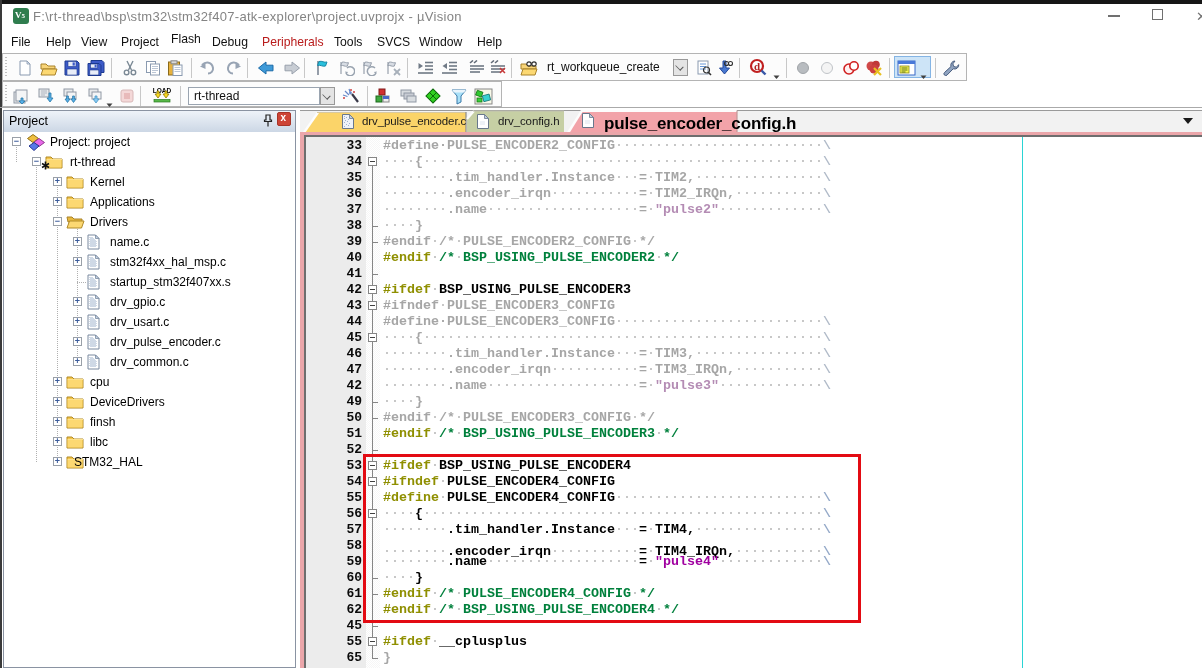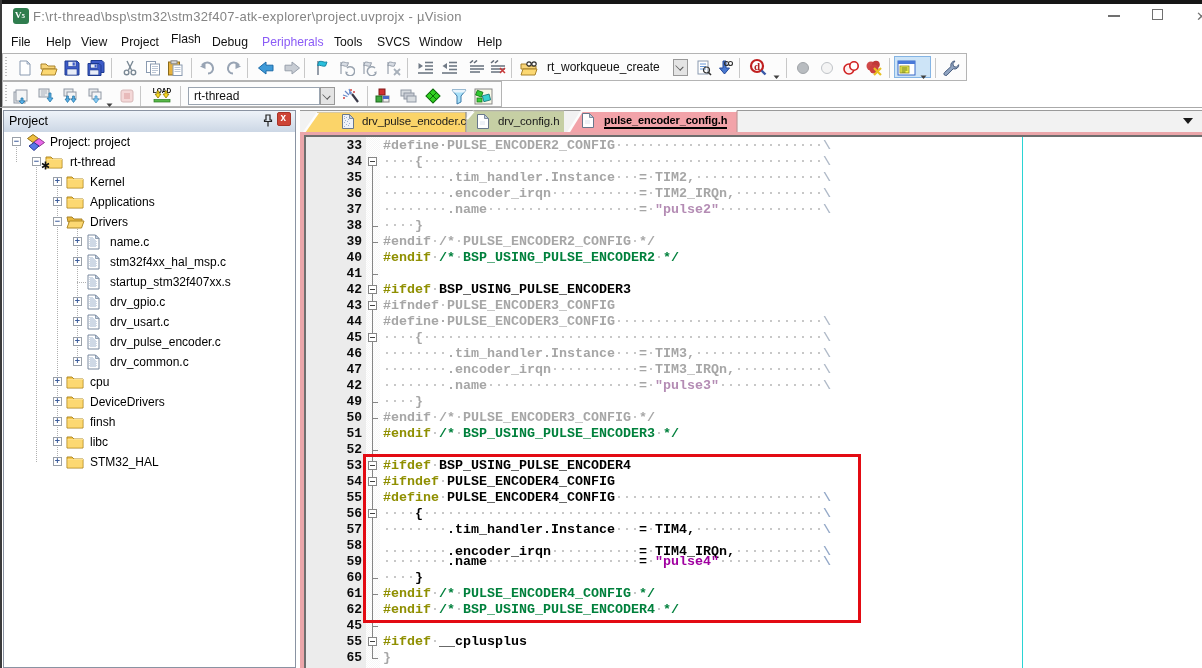--- a/index.html
+++ b/index.html
@@ -26,21 +26,21 @@
 <div class="abs" style="left:1108px;top:15px;width:12px;height:2px;background:#707070"></div>
 <div class="abs" style="left:1152px;top:9px;width:11px;height:11px;border:1.5px solid #707070"></div>
 <div class="abs" style="left:1196px;top:9px;font-size:13px;color:#707070">✕</div>
 
 <div class="abs" style="left:11px;top:35px;font-size:12.2px;color:#111">File</div>
 <div class="abs" style="left:46px;top:35px;font-size:12.2px;color:#111">Help</div>
 <div class="abs" style="left:81px;top:35px;font-size:12.2px;color:#111">View</div>
 <div class="abs" style="left:121px;top:35px;font-size:12.2px;color:#111">Project</div>
 <div class="abs" style="left:171px;top:32px;font-size:12.2px;color:#111">Flash</div>
 <div class="abs" style="left:212px;top:35px;font-size:12.2px;color:#111">Debug</div>
-<div class="abs" style="left:262px;top:35px;font-size:12.2px;color:#8b5cf6">Peripherals</div>
+<div class="abs" style="left:262px;top:35px;font-size:12.2px;color:#b91c1c">Peripherals</div>
 <div class="abs" style="left:334px;top:35px;font-size:12.2px;color:#111">Tools</div>
 <div class="abs" style="left:377px;top:35px;font-size:12.2px;color:#111">SVCS</div>
 <div class="abs" style="left:419px;top:35px;font-size:12.2px;color:#111">Window</div>
 <div class="abs" style="left:477px;top:35px;font-size:12.2px;color:#111">Help</div>
 
 <div style="position:absolute;left:2px;top:53px;width:965px;height:28px;background:#fcfcfc;border:1px solid #b4b4b4"></div>
 <div style="position:absolute;left:2px;top:81px;width:500px;height:26px;background:#fcfcfc;border:1px solid #b4b4b4"></div>
 <div class="grip" style="left:5px;top:57px;height:20px"></div>
 <div class="grip" style="left:5px;top:85px;height:18px"></div>
 <div style="position:absolute;left:17px;top:60px"><svg width="16" height="16" viewBox="0 0 16 16">
@@ -692,21 +692,21 @@
       <path d="M1.5 5.5 h15.5" stroke="#fbe08c" stroke-width="1"></path>
       <rect x="1.5" y="6" width="15" height="7.5" fill="#fcd872"></rect>
     </svg></div>
 <div class="tt" style="left:90px;top:434px">libc</div>
 <div class="xb" style="left:53px;top:457px">+</div>
 <div style="position:absolute;left:66px;top:454px"><svg width="18" height="15" viewBox="0 0 18 15">
       <path d="M1 3 h5 l2 2 h9 v9 h-16 z" fill="#f6c64a" stroke="#b08a28" stroke-width="1"></path>
       <path d="M1.5 5.5 h15.5" stroke="#fbe08c" stroke-width="1"></path>
       <rect x="1.5" y="6" width="15" height="7.5" fill="#fcd872"></rect>
     </svg></div>
-<div class="tt" style="left:90px;top:454px">STM32_HAL</div>
+<div class="tt" style="left:74px;top:454px">STM32_HAL</div>
 
 <svg style="position:absolute;left:300px;top:110px" width="902" height="25" viewBox="0 0 902 25">
 <rect x="0" y="0" width="902" height="25" fill="#f2f2f2"></rect>
 <rect x="0" y="0" width="902" height="1" fill="#9a9a9a"></rect>
 <polygon points="4,22.5 18,2.5 166,2.5 166,22.5" fill="#fbd469"></polygon>
 <line x1="4" y1="22.5" x2="18" y2="2.5" stroke="#fdfdfd" stroke-width="2.2"></line>
 <line x1="17" y1="2.5" x2="166" y2="2.5" stroke="#d8c8a0" stroke-width="1"></line>
 <line x1="166" y1="2" x2="166" y2="22.5" stroke="#8a8a8a" stroke-width="1.2"></line>
 <polygon points="167,22.5 167,9 174,1 264,1 264,22.5" fill="#c6cfa4"></polygon>
 <line x1="167" y1="9" x2="174" y2="1" stroke="#fdfdfd" stroke-width="2"></line>
@@ -739,21 +739,21 @@
       <path d="M0.5 0.5 h7 l4 4 v10 h-11 z" fill="#fff" stroke="#68788c"></path>
       <path d="M7.5 0.5 v4 h4 z" fill="#c0cce0" stroke="#68788c" stroke-width="0.8"></path>
       <path d="M3 8 h5 M3 10 h5" stroke="#dde4ee" stroke-width="1"></path>
     </svg></div>
 <div style="position:absolute;left:498px;top:115px;font-size:11.5px;letter-spacing:-0.1px;color:#1a1a1a">drv_config.h</div>
 <div style="position:absolute;left:582px;top:113px"><svg width="12" height="15" viewBox="0 0 12 15">
       <path d="M0.5 0.5 h7 l4 4 v10 h-11 z" fill="#fff" stroke="#68788c"></path>
       <path d="M7.5 0.5 v4 h4 z" fill="#c0cce0" stroke="#68788c" stroke-width="0.8"></path>
       <path d="M3 8 h5 M3 10 h5" stroke="#dde4ee" stroke-width="1"></path>
     </svg></div>
-<div style="position:absolute;left:604px;top:114px;font-size:11px;letter-spacing:-0.15px;font-weight:bold;color:#000;border-bottom:2px solid #000;padding-bottom:1px">pulse_encoder_config.h</div>
+<div style="position:absolute;left:604px;top:114px;font-size:17px;letter-spacing:-0.15px;font-weight:bold;color:#000;border-bottom:2px solid #000;padding-bottom:1px">pulse_encoder_config.h</div>
 
 <div class="abs" style="left:300px;top:132px;width:902px;height:3px;background:#eba6aa"></div>
 <div class="abs" style="left:300px;top:132px;width:4px;height:536px;background:#eba6aa"></div>
 <div class="abs" style="left:304px;top:135px;width:898px;height:1.5px;background:#6e6e6e"></div>
 <div class="abs" style="left:304px;top:135px;width:1.5px;height:533px;background:#6e6e6e"></div>
 
 <div class="abs" style="left:305.5px;top:136.5px;width:60.5px;height:531.5px;background:#ececec"></div>
 <div class="abs" style="left:366px;top:136.5px;width:14px;height:531.5px;background:repeating-conic-gradient(#f6f6f6 0% 25%,#ffffff 0% 50%) 0 0/2px 2px"></div>
 <div class="abs" style="left:1022px;top:136.5px;width:1px;height:531.5px;background:#2ad4d4"></div>
 <div class="gn" style="top:138px">33</div>

